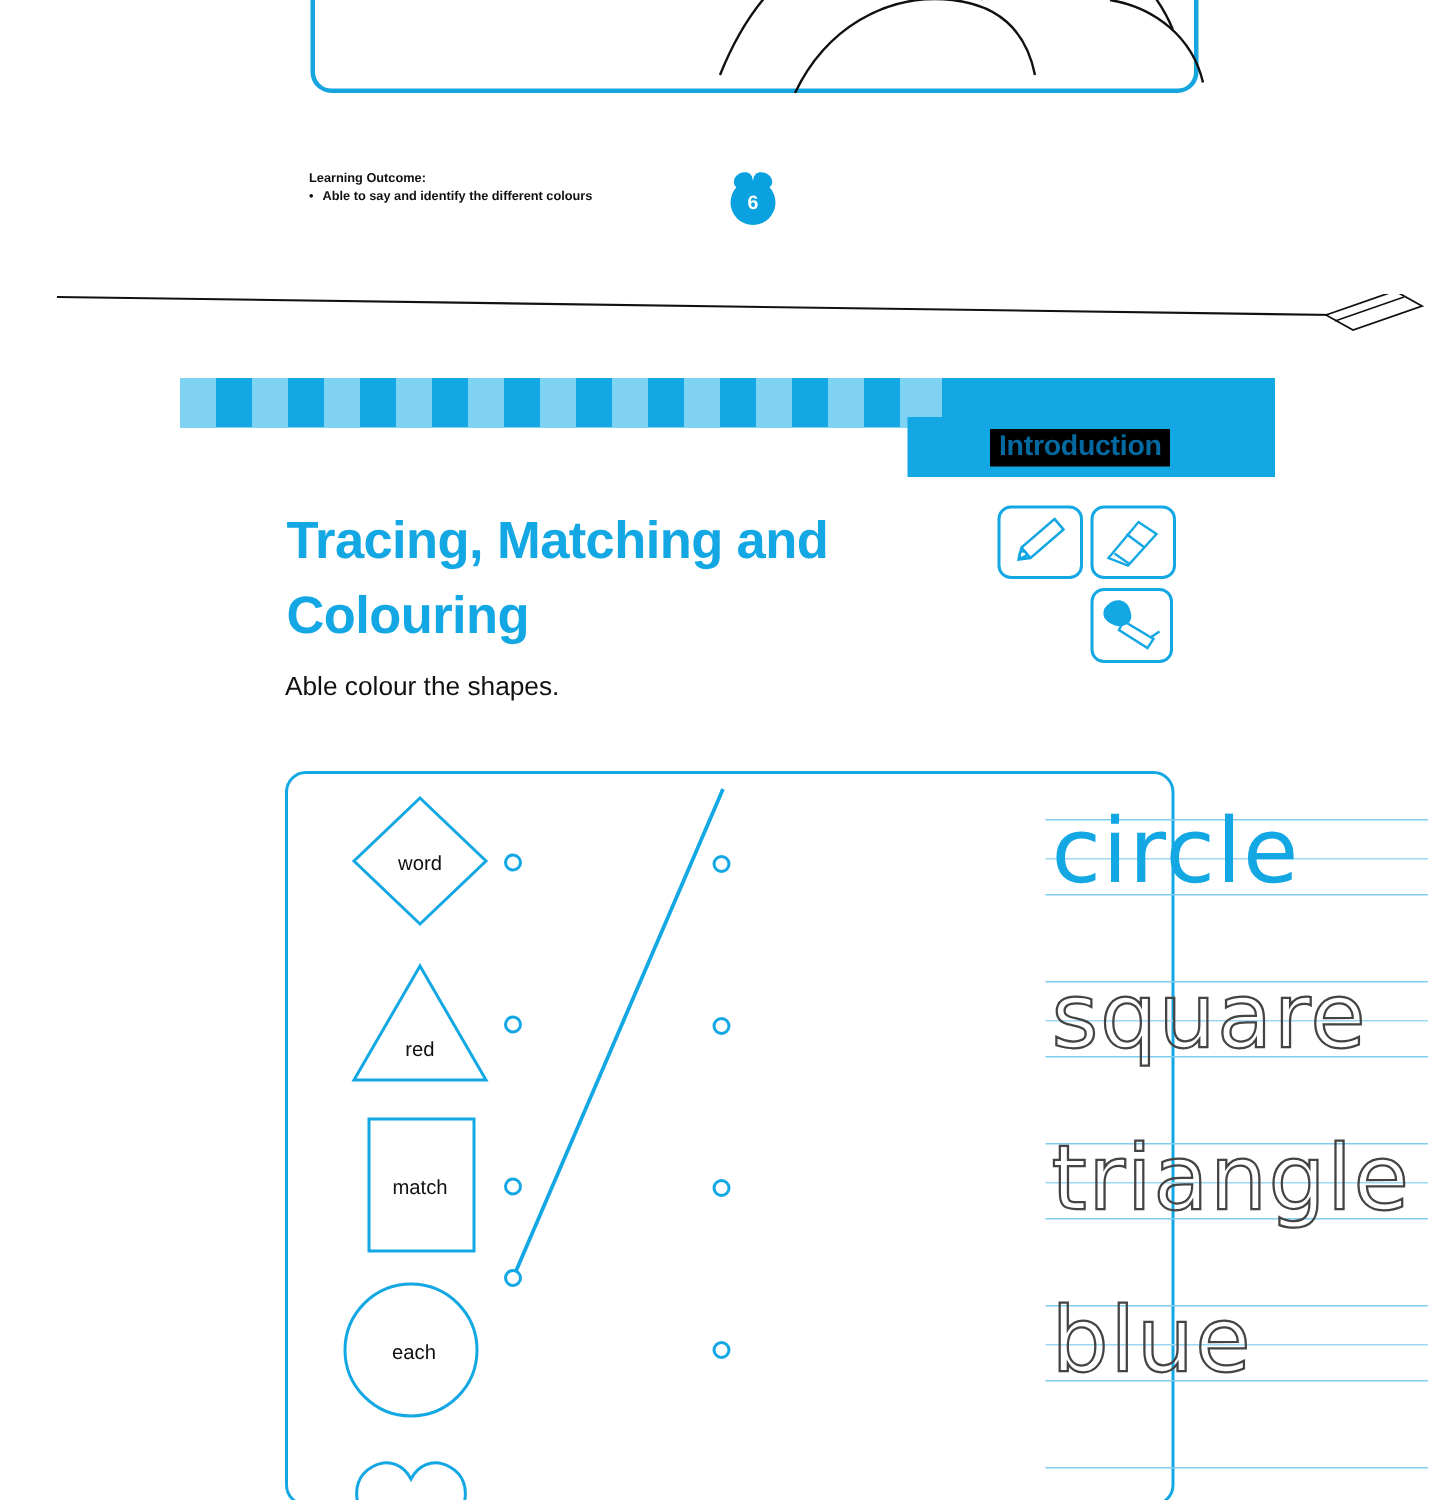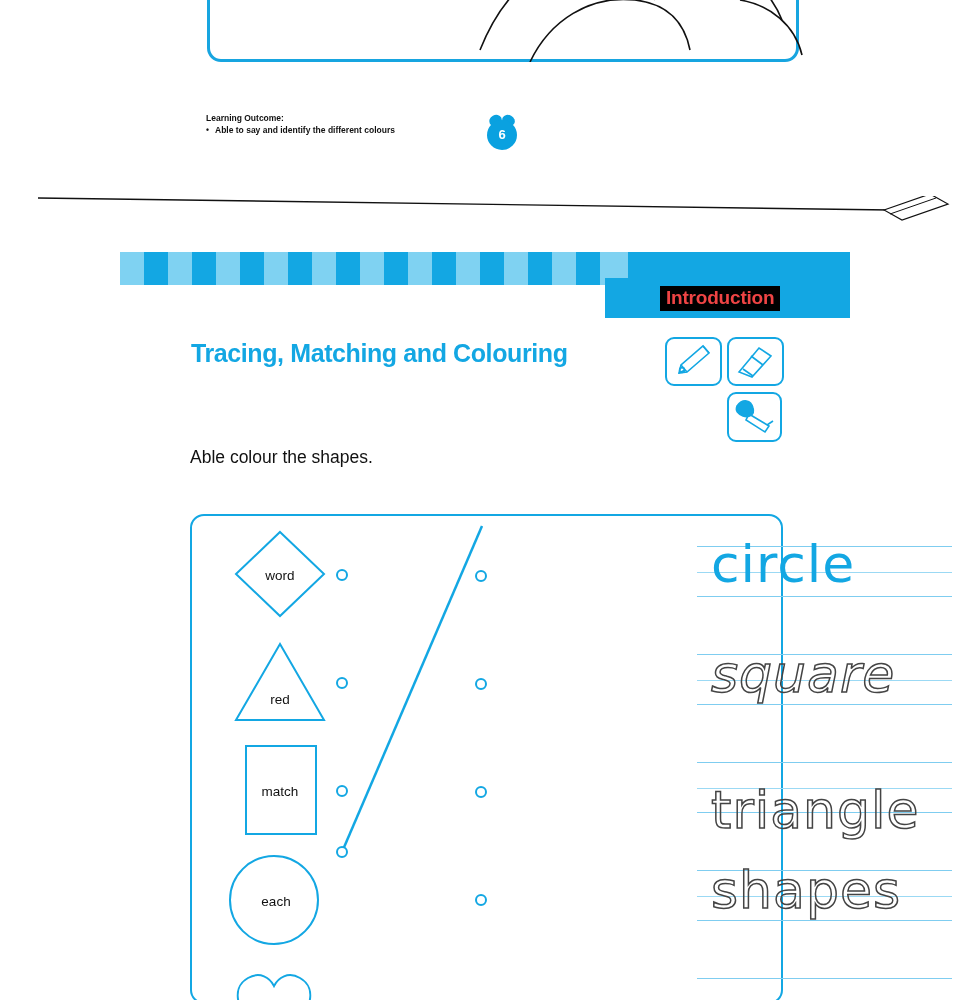--- a/index.html
+++ b/index.html
@@ -137,35 +137,35 @@
     left: 605px;
     top: 46px;
     width: 245px;
     height: 40px;
     background: #13a7e3;
   }
   .header-tab .tab-label {
     position: absolute;
     left: 55px;
     top: 8px;
-    color: #ef4444;
+    color: #0369a1;
     background: #000000;
     font-size: 19px;
     font-weight: bold;
     padding: 1px 6px 2px 6px;
     letter-spacing: -0.2px;
   }
 
   
   .title {
     position: absolute;
     left: 191px;
     top: 104px;
     width: 470px;
-    font-size: 25px;
+    font-size: 35px;
     line-height: 1.42;
     font-weight: bold;
     color: #13a7e3;
     letter-spacing: -0.4px;
   }
   .instructions {
     position: absolute;
     left: 190px;
     top: 212px;
     width: 520px;
@@ -236,22 +236,22 @@
     left: 0;
     width: 255px;
     height: 0;
     border-top: 1px solid #7fcdf0;
   }
   .rule-line.mid {
     border-top: 1px solid #9bd9f4;
   }
   .trace-word {
     position: absolute;
-    left: 14px;
-    font-size: 52px;
+    left: 4px;
+    font-size: 60px;
     color: #13a7e3;
     font-family: "DejaVu Sans", sans-serif;
     line-height: 1;
     letter-spacing: 1px;
   }
   .trace-word.dotted {
     color: transparent;
     -webkit-text-stroke: 1.5px #444;
     text-shadow: none;
   }
@@ -421,41 +421,41 @@
     </div>
 
     <div class="word-row" style="top:8px;">
       <div class="rule-line" style="top:22px;"></div>
       <div class="rule-line mid" style="top:48px;"></div>
       <div class="rule-line" style="top:72px;"></div>
       <div class="trace-word solid" style="top:14px;">circle</div>
     </div>
     <div class="dot" style="left:283px; top:54px;"></div>
 
-    <div class="word-row" style="top:116px;font-style:italic;">
+    <div class="word-row" style="top:116px;">
       <div class="rule-line" style="top:22px;"></div>
       <div class="rule-line mid" style="top:48px;"></div>
       <div class="rule-line" style="top:72px;"></div>
       <div class="trace-word dotted" style="top:16px;">square</div>
     </div>
     <div class="dot" style="left:283px; top:162px;"></div>
 
     <div class="word-row" style="top:224px;">
       <div class="rule-line" style="top:22px;"></div>
       <div class="rule-line mid" style="top:48px;"></div>
       <div class="rule-line" style="top:72px;"></div>
-      <div class="trace-word dotted" style="top:16px;margin-top:28px;">triangle</div>
+      <div class="trace-word dotted" style="top:16px;">triangle</div>
     </div>
     <div class="dot" style="left:283px; top:270px;"></div>
 
     <div class="word-row" style="top:332px;">
       <div class="rule-line" style="top:22px;"></div>
       <div class="rule-line mid" style="top:48px;"></div>
       <div class="rule-line" style="top:72px;"></div>
-      <div class="trace-word dotted" style="top:16px;">shapes</div>
+      <div class="trace-word dotted" style="top:16px;">blue</div>
     </div>
     <div class="dot" style="left:283px; top:378px;"></div>
 
     <div class="word-row" style="top:440px;">
       <div class="rule-line" style="top:22px;"></div>
 
       <div class="trace-word dotted" style="top:16px;"></div>
     </div>
   </div>
 </div>

